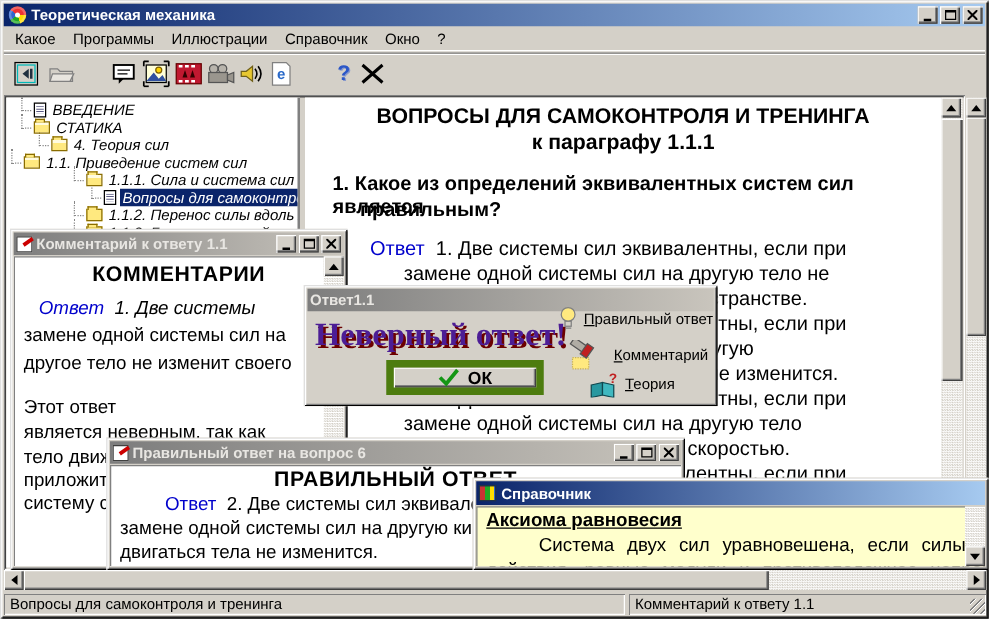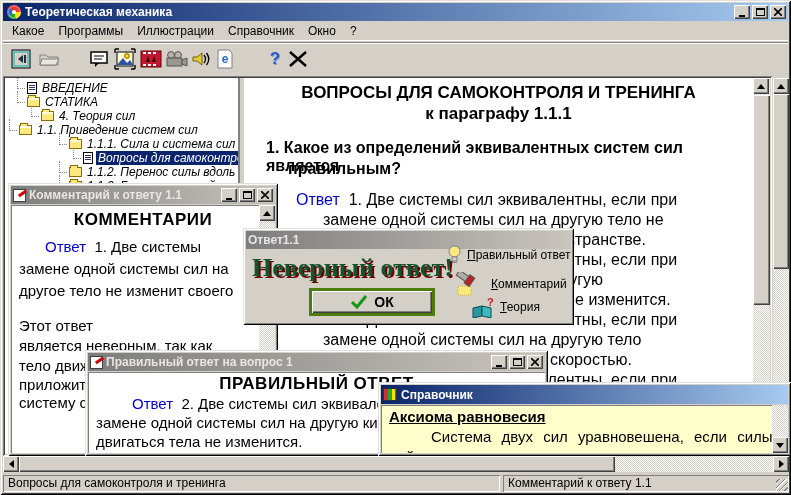--- a/index.html
+++ b/index.html
@@ -58,27 +58,27 @@
   #outer-vscroll{position:absolute;left:773px;top:78px;width:16px;height:378px;z-index:5;}
   #hscroll{position:absolute;left:3px;top:456px;width:786px;height:16px;z-index:40;}
   .thumb{position:absolute;background:#d4d0c8;box-shadow: inset 1px 1px 0 #fff, inset -1px -1px 0 #404040, inset -2px -2px 0 #808080;}
   
   #comment-win{left:8px;top:183px;width:270px;height:273px;z-index:10;}
   .doc-wicon{width:13px;height:13px;background:#fff;border:1px solid #404040;margin-right:3px;position:relative;flex:0 0 auto;}
   .doc-wicon::after{content:"";position:absolute;right:-2px;top:2px;width:9px;height:3px;background:#c00;transform:rotate(-35deg);}
   .win-body{position:relative;background:#fff;height:calc(100% - 19px);margin-top:1px;overflow:hidden;box-shadow:inset 1px 1px 0 #808080;}
   .cw-heading{text-align:center;font-weight:bold;font-size:17px;margin-top:5px;letter-spacing:.5px;}
   .cw-line{font-size:15px;line-height:22px;padding-left:8px;white-space:nowrap;}
-  .cw-line.ind{padding-left:34px;}
+  .cw-line.ind{padding-left:20px;font-style:italic;}
   .cw-gap{height:14px;}
   #comment-vscroll{position:absolute;right:0;top:0;width:16px;height:100%;}
   
   #answer-dialog{left:243px;top:228px;width:331px;height:97px;z-index:20;}
-  .dlg-msg{position:absolute;left:9px;top:25px;font-family:"Liberation Serif",serif;font-weight:bold;font-size:26px;color:#14532d;text-shadow:2px 2px 0 #6b0000;white-space:nowrap;}
-  .ok-btn{position:absolute;left:66px;top:60px;width:126px;height:28px;background:#d4d0c8;border:3px solid #4d7c0f;
+  .dlg-msg{position:absolute;left:9px;top:25px;font-family:"Liberation Serif",serif;font-weight:bold;font-size:26px;color:#4c1d95;text-shadow:2px 2px 0 #6b0000;white-space:nowrap;}
+  .ok-btn{position:absolute;left:66px;top:60px;width:126px;height:28px;background:#d4d0c8;border:6px solid #4d7c0f;
     box-shadow: inset 1px 1px 0 #fff, inset -1px -1px 0 #404040, inset -2px -2px 0 #808080;
     display:flex;align-items:center;justify-content:center;font-weight:bold;font-size:14px;gap:6px;}
   .dlg-opt{position:absolute;display:flex;align-items:center;font-size:12px;white-space:nowrap;gap:5px;}
   .dlg-opt .hotkey{text-decoration:underline;}
   
   #correct-win{left:85px;top:350px;width:463px;height:106px;z-index:15;}
   .pw-heading{text-align:center;font-weight:bold;font-size:17px;margin-top:2px;letter-spacing:.5px;}
   .pw-line{font-size:15px;line-height:19px;padding-left:8px;white-space:nowrap;}
   .pw-line.ind{padding-left:44px;}
   
@@ -373,21 +373,21 @@
           <path d="M2 12 L11 10 L11 20 L2 22 Z" fill="#2898a0" stroke="#104850"></path>
           <path d="M20 12 L11 10 L11 20 L20 22 Z" fill="#40b8c0" stroke="#104850"></path>
         </svg>
       <span><span class="hotkey">Т</span><span>еория</span></span>
     </div>
   </div>
 
   <div id="correct-win" class="float-win">
     <div class="titlebar inactive">
       <span class="doc-wicon"></span>
-      <span>Правильный ответ на вопрос 1</span>
+      <span>Правильный ответ на вопрос 6</span>
       <span class="tspacer"></span>
       <span class="wbtn btn3d">
           <span class="glyph-min"></span>
         </span>
       <span class="wbtn btn3d">
           <span class="glyph-max"></span>
         </span>
       <span class="wbtn btn3d">
           <svg width="8" height="8">
             <path d="M0 0 L8 8 M8 0 L0 8" stroke="#000" stroke-width="1.6"></path>

